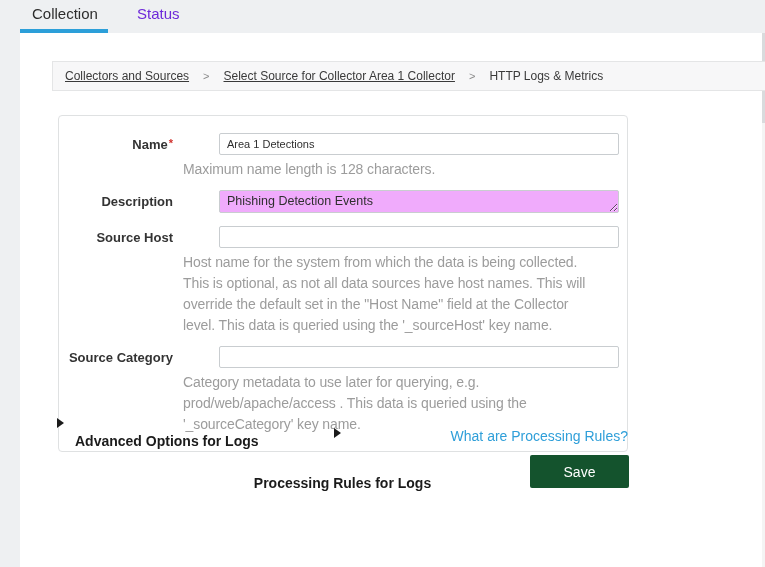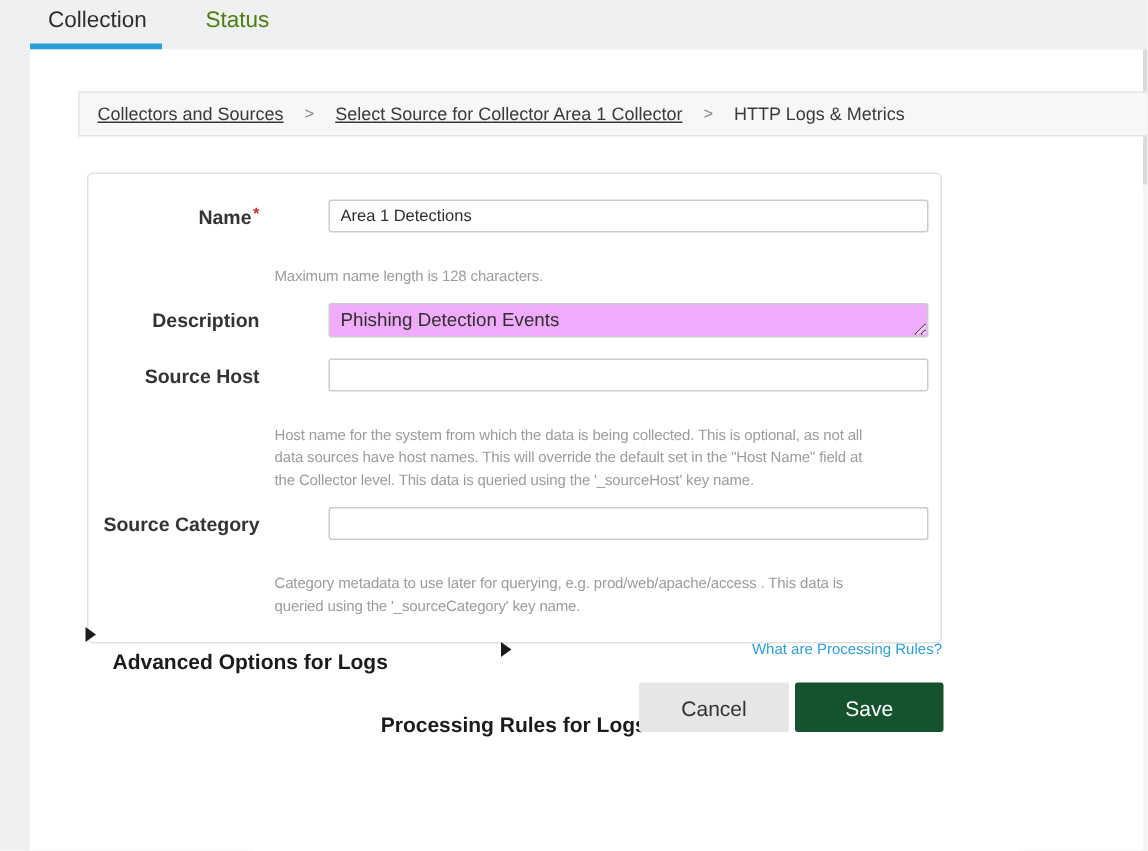--- a/index.html
+++ b/index.html
@@ -9,21 +9,21 @@
     background:#eef0f2;
     position:relative;
     overflow:hidden;
     color:#333;
   }
 
   
   .tabbar { position:absolute; top:0; left:0; right:0; height:33px; background:#eef0f2; }
   .tab { position:absolute; top:5px; font-size:15px; cursor:pointer; }
   .tab-collection { left:32px; color:#2d2d2d; }
-  .tab-status { left:137px; color:#4d7c0f; }
+  .tab-status { left:137px; color:#6d28d9; }
   .tab-underline { position:absolute; left:20px; top:29px; width:88px; height:4px; background:#2c9fd9; }
 
   
   .panel { position:absolute; left:20px; top:33px; right:0; bottom:0; background:#ffffff; }
 
   
   .scrollbar { position:absolute; right:0; top:33px; bottom:0; width:3px; background:#f4f4f4; }
   .scrollbar-thumb { position:absolute; right:0; top:0; width:3px; height:90px; background:#d9dbdd; }
 
   
@@ -55,41 +55,41 @@
     width:400px; height:22px; border:1px solid #c9cdd0; border-radius:2px;
     font-family:"Liberation Sans", sans-serif; font-size:11px; color:#2f2f2f;
     padding:0 7px; background:#fff; outline:none;
   }
   .tarea {
     width:400px; height:23px; border:1px solid #c9cdd0; border-radius:2px;
     font-family:"Liberation Sans", sans-serif; font-size:12.5px; color:#2f2f2f;
     padding:3px 7px; background:#f0abfc; resize:vertical; overflow:hidden; outline:none;
   }
   .help {
-    font-size:10px; color:#9c9c9c; line-height:1.5;
-    margin:22px 0 10px 124px; width:404px; letter-spacing:-0.1px;
+    font-size:14px; color:#9c9c9c; line-height:1.5;
+    margin:4px 0 10px 124px; width:404px; letter-spacing:-0.1px;
   }
   .sp { height:9px; }
 
   
   .section-row { position:absolute; left:57px; width:571px; display:flex; align-items:center; cursor:pointer; }
   .sec-adv { top:396px; }
   .sec-proc { top:428px;flex-direction:column; }
   .tri {
     width:0; height:0; flex:0 0 auto;
     border-left:7px solid #1b1b1b;
     border-top:5px solid transparent;
     border-bottom:5px solid transparent;
     margin-right:11px;
   }
   .sec-label { font-size:14px; font-weight:700; color:#1b1b1b;margin-top:37px; }
 
   .rules-link {
     position:absolute; top:428px; left:58px; width:570px;
-    text-align:right; font-size:10px; color:#2f9fd9; cursor:pointer;
+    text-align:right; font-size:14px; color:#2f9fd9; cursor:pointer;
   }
 
   
   .btn-row { position:absolute; top:455px; left:58px; width:571px; display:flex; justify-content:flex-end; gap:4px; }
   .btn {
     height:33px; font-family:"Liberation Sans", sans-serif; font-size:14px;
     border:none; border-radius:2px; cursor:pointer;
   }
   .btn-cancel { width:100px; background:#e4e6e7; color:#333; }
   .btn-save  { width:99px;  background:#14532d; color:#ffffff; }
@@ -150,15 +150,14 @@
 </div>
 
 <div class="section-row sec-proc">
   <span class="tri"></span>
   <span class="sec-label">Processing Rules for Logs</span>
 </div>
 
 <div class="rules-link">What are Processing Rules?</div>
 
 <div class="btn-row">
-  <button class="btn btn-cancel">Cancel</button>
   <button class="btn btn-save">Save</button>
 </div>
 
 </body></html>

